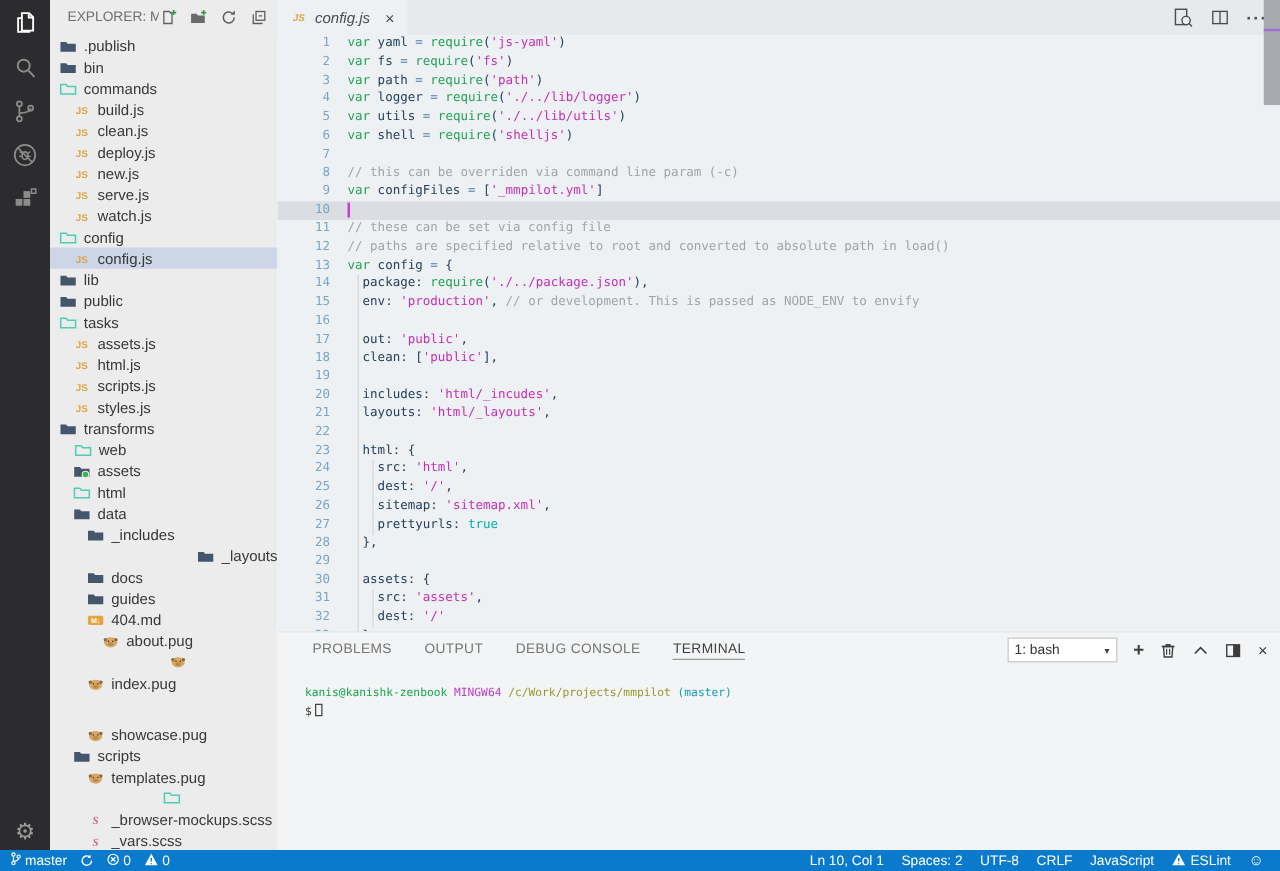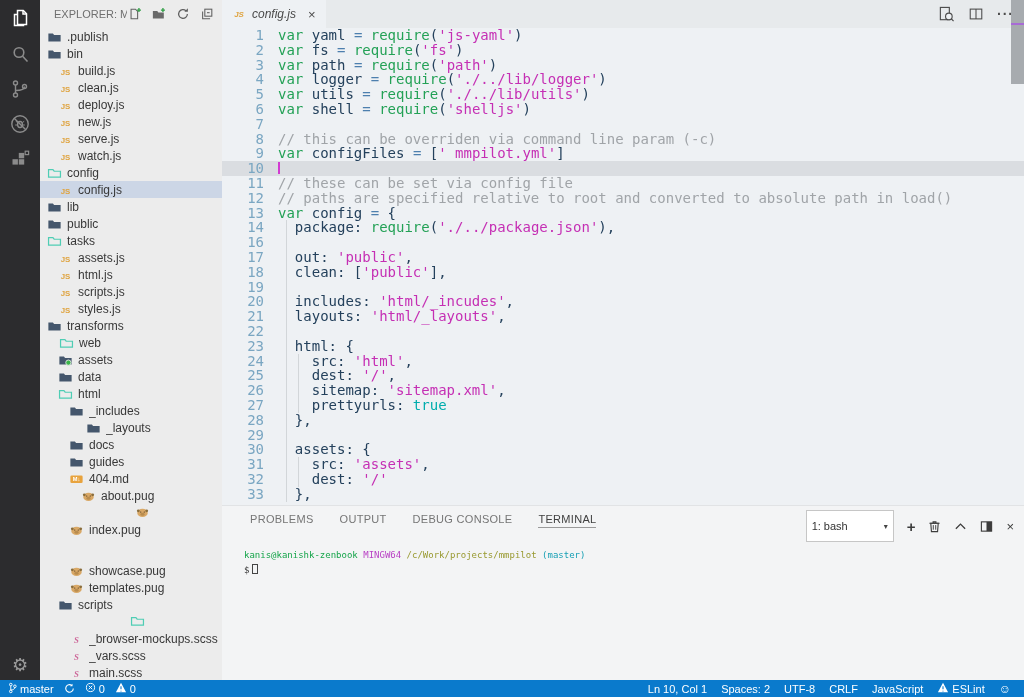--- a/index.html
+++ b/index.html
@@ -25,21 +25,21 @@
 
 
 .main{position:absolute;left:222px;top:0;width:802px;height:680px;background:#eef1f4}
 .tab-bar{height:28px;background:#e7eaec;display:flex;position:relative}
 .tab{display:flex;align-items:center;padding:0 10px;background:#eef1f4;font-size:12px;font-style:italic;color:#4a4a4a;gap:6px;cursor:pointer}
 .tab-close{font-style:normal;color:#4d4d4d;font-size:13px;margin-left:6px;cursor:pointer}
 .editor-actions{position:absolute;right:10px;top:0;height:28px;display:flex;align-items:center;gap:13px;color:#4c4c4c}
 .editor-actions .ea{cursor:pointer;display:flex;align-items:center}
 .ea-more{font-size:14px;font-weight:bold;color:#4c4c4c;letter-spacing:1px}
 
-.code{position:relative;height:477px;overflow:hidden;font-family:"DejaVu Sans Mono",monospace;font-size:14px;line-height:14.8px}
+.code{position:relative;height:477px;overflow:hidden;font-family:"DejaVu Sans Mono",monospace;font-size:10px;line-height:14.8px}
 .cl{position:relative;height:14.8px;white-space:pre}
 .cl.current{background:#dadde1}
 .cl .num{display:inline-block;width:42px;text-align:right;color:#7aa6c2}
 .cl .codetext{padding-left:14px}
 .guide{position:absolute;top:0;bottom:0;width:1px;background:#d2d6d9}
 .ecursor{position:absolute;left:56px;top:1px;width:2px;height:12px;background:#d23bd2}
 .tk-k{color:#23a156}
 .tk-d{color:#24415c}
 .tk-o{color:#4d7fae}
 .tk-s{color:#c52fb4}
@@ -47,21 +47,21 @@
 .tk-b{color:#00adad}
 .scrollbar{position:absolute;right:0;top:0;width:13px;height:84px;background:#a7abaf}
 .scrollbar .marker{position:absolute;left:0;top:23px;width:100%;height:2px;background:#a86bd6}
 
 
 .panel{position:absolute;left:0;top:505px;width:802px;height:175px;background:#f3f4f5;border-top:1px solid #e1e3e5}
 .panel-header{position:relative;height:28px;display:flex;align-items:center;padding-left:28px;gap:26px}
 .ptab{font-size:11px;color:#757575;letter-spacing:.3px;cursor:pointer;padding-bottom:2px;border-bottom:1px solid transparent}
 .ptab.active{color:#3f3f3f;border-bottom:1px solid #9a9a9a}
 .panel-toolbar{position:absolute;right:10px;top:4px;display:flex;align-items:center;gap:13px;color:#3c3c3c}
-.term-select{width:88px;height:32px;background:#fff;border:1px solid #c6c6c6;font-size:11px;color:#333;display:flex;align-items:center;justify-content:space-between;padding:0 5px;cursor:pointer}
+.term-select{width:88px;height:20px;background:#fff;border:1px solid #c6c6c6;font-size:11px;color:#333;display:flex;align-items:center;justify-content:space-between;padding:0 5px;cursor:pointer}
 .pt-ic{cursor:pointer;display:flex;align-items:center;justify-content:center}
 .pt-plus{font-size:15px;font-weight:bold}
 .pt-x{font-size:13px}
 .term{margin:14px 0 0 22px;font-family:"DejaVu Sans Mono",monospace;font-size:9px;line-height:15px;color:#333;white-space:pre}
 .t-user{color:#16a54b}.t-env{color:#b83fc4}.t-path{color:#98992f}.t-branch{color:#169fb4}
 .t-cursor{display:inline-block;width:6px;height:10px;border:1px solid #444;vertical-align:-1px;margin-left:3px}
 
 
 .status-bar{position:absolute;left:0;top:680px;width:1024px;height:17px;background:#0a7acc;color:#fff;display:flex;align-items:center;font-size:11px}
 .sbar-left{display:flex;align-items:center;padding-left:8px;gap:10px}
@@ -157,20 +157,28 @@
           <span class="tlabel">.publish</span>
         </div>
         <div class="row" style="padding-left: 6px;">
           <span class="ticon">
             <svg width="15" height="14" viewBox="0 0 16 16">
               <path d="M1 4h5.2l1.3 1.7H15V13H1z" fill="#44566c"></path>
             </svg>
           </span>
           <span class="tlabel">bin</span>
         </div>
+        <div class="row" style="padding-left: 6px;">
+          <span class="ticon">
+            <svg width="15" height="14" viewBox="0 0 16 16">
+              <path d="M1.2 12.8V4.2h5l1.4 1.8h7.2v6.8z" fill="none" stroke="#4fcdb4" stroke-width="1.4"></path>
+            </svg>
+          </span>
+          <span class="tlabel">commands</span>
+        </div>
         <div class="row" style="padding-left: 17px;">
           <span class="ticon">
             <svg width="15" height="14" viewBox="0 0 16 16">
               <text x="8" y="12" text-anchor="middle" font-size="9" font-weight="bold" fill="#dfa33e" font-family="Liberation Sans, sans-serif">JS</text>
             </svg>
           </span>
           <span class="tlabel">build.js</span>
         </div>
         <div class="row" style="padding-left: 17px;">
           <span class="ticon">
@@ -305,42 +313,42 @@
             <svg width="15" height="14" viewBox="0 0 16 16">
               <path d="M1 4h5.2l1.3 1.7H15V13H1z" fill="#44566c"></path>
               <circle cx="11.3" cy="11" r="3" fill="#3ab54a" stroke="#ececec" stroke-width="1"></circle>
             </svg>
           </span>
           <span class="tlabel">assets</span>
         </div>
         <div class="row" style="padding-left: 17px;">
           <span class="ticon">
             <svg width="15" height="14" viewBox="0 0 16 16">
+              <path d="M1.2 12.8V4.2h5l1.4 1.8h7.2v6.8z" fill="none" stroke="#4fcdb4" stroke-width="1.4"></path>
+            </svg>
+          </span>
+          <span class="tlabel">html</span>
+        </div>
+        <div class="row" style="padding-left: 17px;">
+          <span class="ticon">
+            <svg width="15" height="14" viewBox="0 0 16 16">
               <path d="M1 4h5.2l1.3 1.7H15V13H1z" fill="#44566c"></path>
             </svg>
           </span>
           <span class="tlabel">data</span>
         </div>
-        <div class="row" style="padding-left: 17px;">
-          <span class="ticon">
-            <svg width="15" height="14" viewBox="0 0 16 16">
-              <path d="M1.2 12.8V4.2h5l1.4 1.8h7.2v6.8z" fill="none" stroke="#4fcdb4" stroke-width="1.4"></path>
-            </svg>
-          </span>
-          <span class="tlabel">html</span>
-        </div>
         <div class="row" style="padding-left: 28px;">
           <span class="ticon">
             <svg width="15" height="14" viewBox="0 0 16 16">
               <path d="M1 4h5.2l1.3 1.7H15V13H1z" fill="#44566c"></path>
             </svg>
           </span>
           <span class="tlabel">_includes</span>
         </div>
-        <div class="row" style="padding-left: 45px;">
+        <div class="row" style="padding-left: 28px; justify-content: flex-end;">
           <span class="ticon">
             <svg width="15" height="14" viewBox="0 0 16 16">
               <path d="M1 4h5.2l1.3 1.7H15V13H1z" fill="#44566c"></path>
             </svg>
           </span>
           <span class="tlabel">_layouts</span>
         </div>
         <div class="row" style="padding-left: 28px;">
           <span class="ticon">
             <svg width="15" height="14" viewBox="0 0 16 16">
@@ -411,40 +419,40 @@
               <ellipse cx="8" cy="9" rx="6" ry="4.6" fill="#d9a866"></ellipse>
               <circle cx="3.2" cy="6.6" r="1.6" fill="#8a6d3b"></circle>
               <circle cx="12.8" cy="6.6" r="1.6" fill="#8a6d3b"></circle>
               <ellipse cx="8" cy="10.6" rx="2.6" ry="1.8" fill="#b98c4e"></ellipse>
               <circle cx="6" cy="8" r="0.7" fill="#3e2f1c"></circle>
               <circle cx="10" cy="8" r="0.7" fill="#3e2f1c"></circle>
             </svg>
           </span>
           <span class="tlabel">showcase.pug</span>
         </div>
+        <div class="row" style="padding-left: 17px;">
+          <span class="ticon">
+            <svg width="15" height="14" viewBox="0 0 16 16">
+              <path d="M1 4h5.2l1.3 1.7H15V13H1z" fill="#44566c"></path>
+            </svg>
+          </span>
+          <span class="tlabel">scripts</span>
+        </div>
         <div class="row" style="padding-left: 28px;">
           <span class="ticon">
             <svg width="15" height="14" viewBox="0 0 16 16">
               <ellipse cx="8" cy="9" rx="6" ry="4.6" fill="#d9a866"></ellipse>
               <circle cx="3.2" cy="6.6" r="1.6" fill="#8a6d3b"></circle>
               <circle cx="12.8" cy="6.6" r="1.6" fill="#8a6d3b"></circle>
               <ellipse cx="8" cy="10.6" rx="2.6" ry="1.8" fill="#b98c4e"></ellipse>
               <circle cx="6" cy="8" r="0.7" fill="#3e2f1c"></circle>
               <circle cx="10" cy="8" r="0.7" fill="#3e2f1c"></circle>
             </svg>
           </span>
           <span class="tlabel">templates.pug</span>
-        </div>
-        <div class="row" style="padding-left: 17px;">
-          <span class="ticon">
-            <svg width="15" height="14" viewBox="0 0 16 16">
-              <path d="M1 4h5.2l1.3 1.7H15V13H1z" fill="#44566c"></path>
-            </svg>
-          </span>
-          <span class="tlabel">scripts</span>
         </div>
         <div class="row" style="padding-left: 17px; flex-direction: column;">
           <span class="ticon">
             <svg width="15" height="14" viewBox="0 0 16 16">
               <path d="M1.2 12.8V4.2h5l1.4 1.8h7.2v6.8z" fill="none" stroke="#4fcdb4" stroke-width="1.4"></path>
             </svg>
           </span>
           <span class="tlabel">styles</span>
         </div>
         <div class="row" style="padding-left: 28px;">
@@ -509,20 +517,21 @@
         <div class="cl"><span class="num">5</span><span class="codetext"><span class="tk-k">var</span><span class="tk-d"> utils </span><span class="tk-o">=</span><span class="tk-d"> </span><span class="tk-k">require</span><span class="tk-d">(</span><span class="tk-s">'./../lib/utils'</span><span class="tk-d">)</span></span></div>
         <div class="cl"><span class="num">6</span><span class="codetext"><span class="tk-k">var</span><span class="tk-d"> shell </span><span class="tk-o">=</span><span class="tk-d"> </span><span class="tk-k">require</span><span class="tk-d">(</span><span class="tk-s">'shelljs'</span><span class="tk-d">)</span></span></div>
         <div class="cl"><span class="num">7</span><span class="codetext"></span></div>
         <div class="cl"><span class="num">8</span><span class="codetext"><span class="tk-c">// this can be overriden via command line param (-c)</span></span></div>
         <div class="cl"><span class="num">9</span><span class="codetext"><span class="tk-k">var</span><span class="tk-d"> configFiles </span><span class="tk-o">=</span><span class="tk-d"> [</span><span class="tk-s">'_mmpilot.yml'</span><span class="tk-d">]</span></span></div>
         <div class="cl current"><span class="num">10</span><span class="codetext"></span><span class="ecursor"></span></div>
         <div class="cl"><span class="num">11</span><span class="codetext"><span class="tk-c">// these can be set via config file</span></span></div>
         <div class="cl"><span class="num">12</span><span class="codetext"><span class="tk-c">// paths are specified relative to root and converted to absolute path in load()</span></span></div>
         <div class="cl"><span class="num">13</span><span class="codetext"><span class="tk-k">var</span><span class="tk-d"> config </span><span class="tk-o">=</span><span class="tk-d"> {</span></span></div>
         <div class="cl"><span class="guide" style="left:64px"></span><span class="num">14</span><span class="codetext"><span class="tk-d">  package: </span><span class="tk-k">require</span><span class="tk-d">(</span><span class="tk-s">'./../package.json'</span><span class="tk-d">),</span></span></div>
+        <div class="cl"><span class="guide" style="left:64px"></span><span class="num">15</span><span class="codetext"><span class="tk-d">  env: </span><span class="tk-s">'production'</span><span class="tk-d">, </span><span class="tk-c">// or development. This is passed as NODE_ENV to envify</span></span></div>
         <div class="cl"><span class="guide" style="left:64px"></span><span class="num">16</span><span class="codetext"></span></div>
         <div class="cl"><span class="guide" style="left:64px"></span><span class="num">17</span><span class="codetext"><span class="tk-d">  out: </span><span class="tk-s">'public'</span><span class="tk-d">,</span></span></div>
         <div class="cl"><span class="guide" style="left:64px"></span><span class="num">18</span><span class="codetext"><span class="tk-d">  clean: [</span><span class="tk-s">'public'</span><span class="tk-d">],</span></span></div>
         <div class="cl"><span class="guide" style="left:64px"></span><span class="num">19</span><span class="codetext"></span></div>
         <div class="cl"><span class="guide" style="left:64px"></span><span class="num">20</span><span class="codetext"><span class="tk-d">  includes: </span><span class="tk-s">'html/_incudes'</span><span class="tk-d">,</span></span></div>
         <div class="cl"><span class="guide" style="left:64px"></span><span class="num">21</span><span class="codetext"><span class="tk-d">  layouts: </span><span class="tk-s">'html/_layouts'</span><span class="tk-d">,</span></span></div>
         <div class="cl"><span class="guide" style="left:64px"></span><span class="num">22</span><span class="codetext"></span></div>
         <div class="cl"><span class="guide" style="left:64px"></span><span class="num">23</span><span class="codetext"><span class="tk-d">  html: {</span></span></div>
         <div class="cl"><span class="guide" style="left:64px"></span><span class="guide" style="left:76px"></span><span class="num">24</span><span class="codetext"><span class="tk-d">    src: </span><span class="tk-s">'html'</span><span class="tk-d">,</span></span></div>
         <div class="cl"><span class="guide" style="left:64px"></span><span class="guide" style="left:76px"></span><span class="num">25</span><span class="codetext"><span class="tk-d">    dest: </span><span class="tk-s">'/'</span><span class="tk-d">,</span></span></div>

